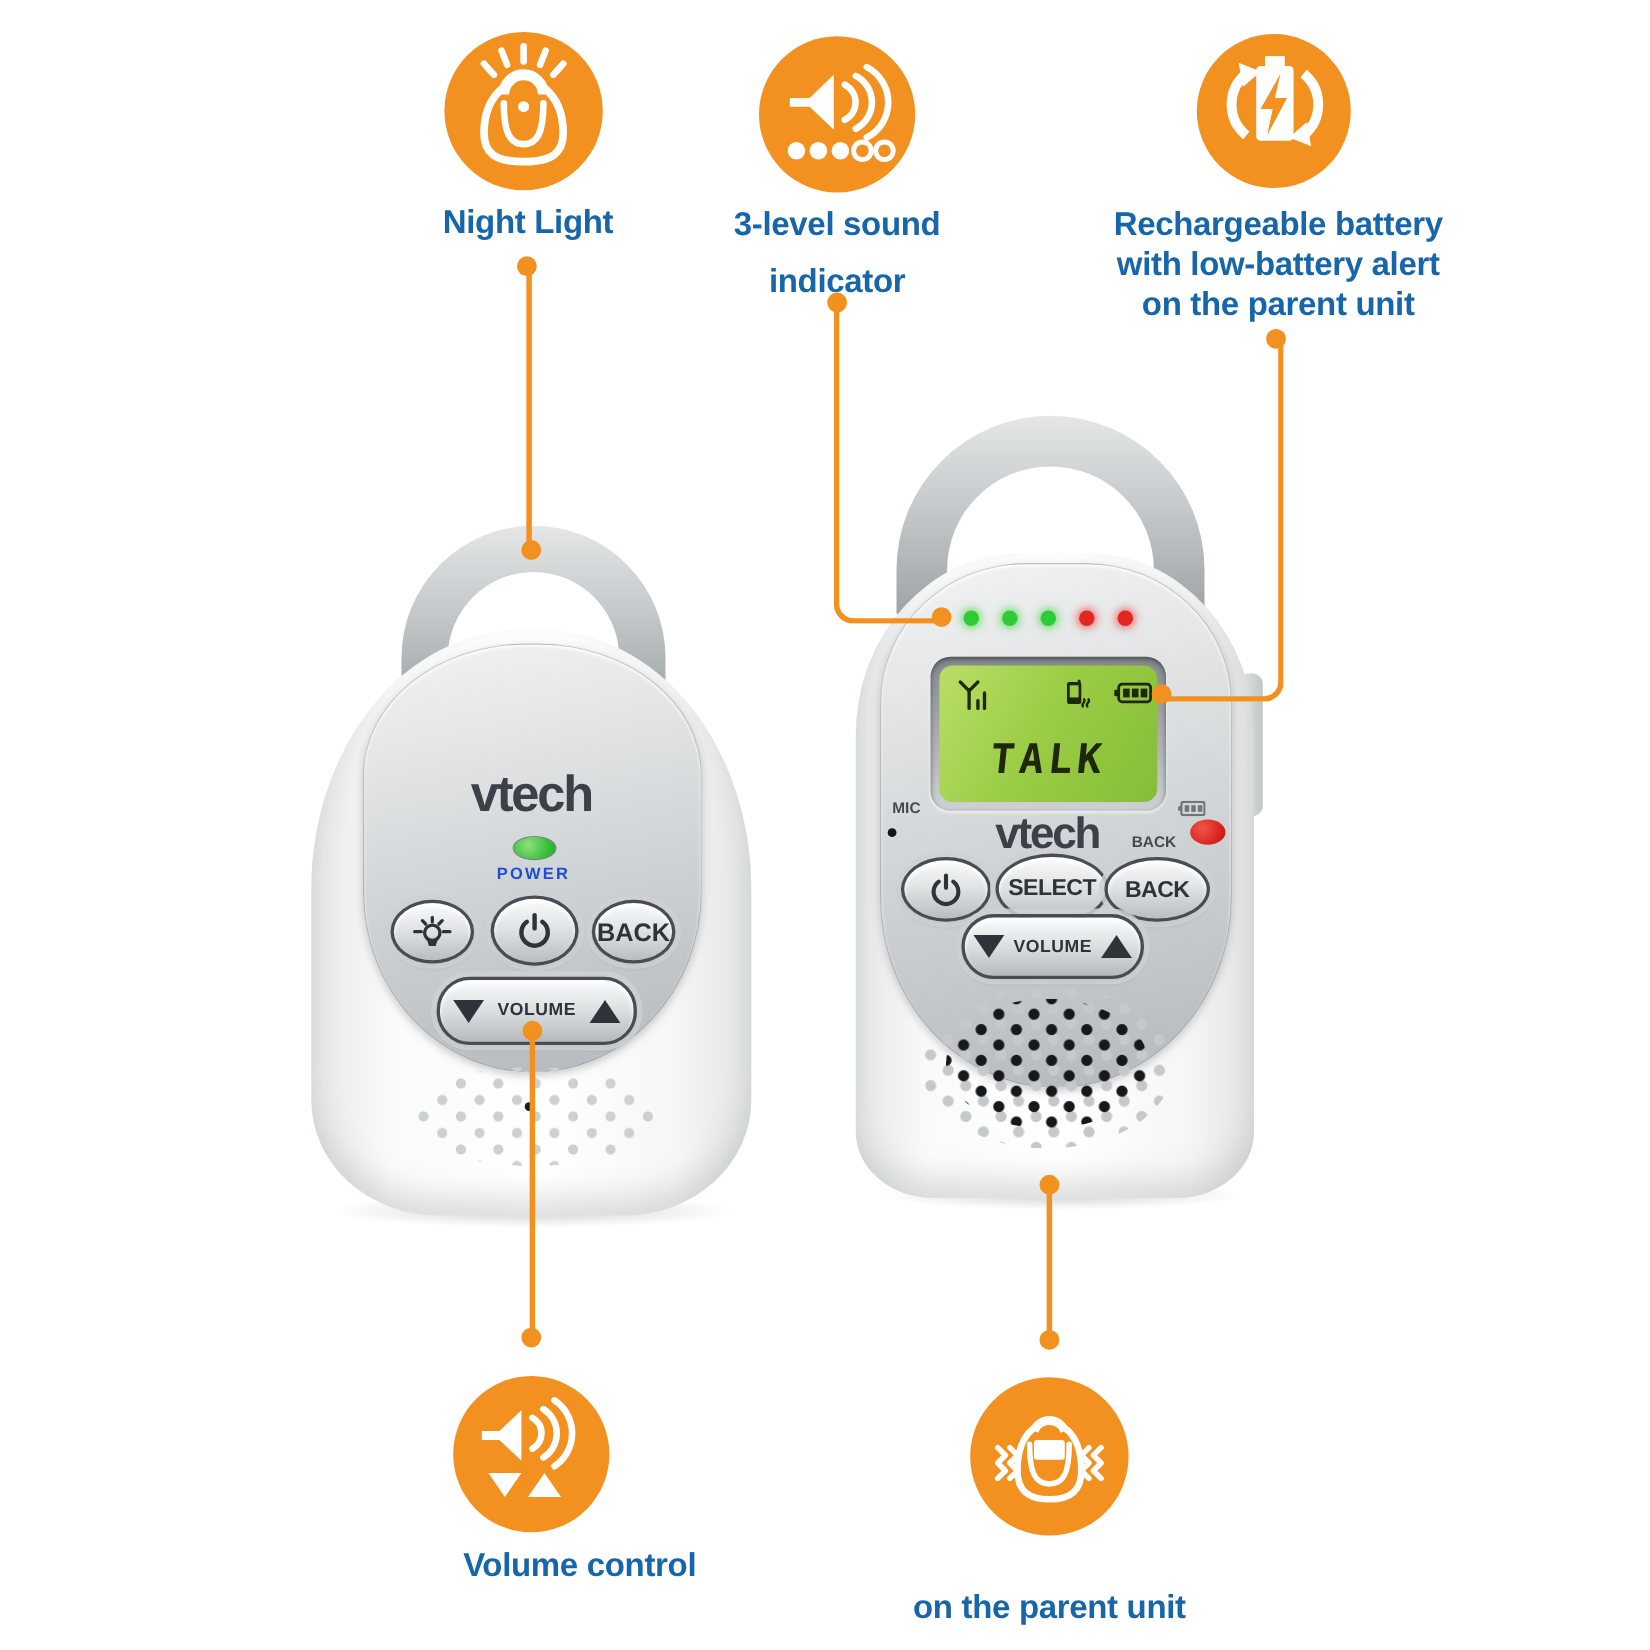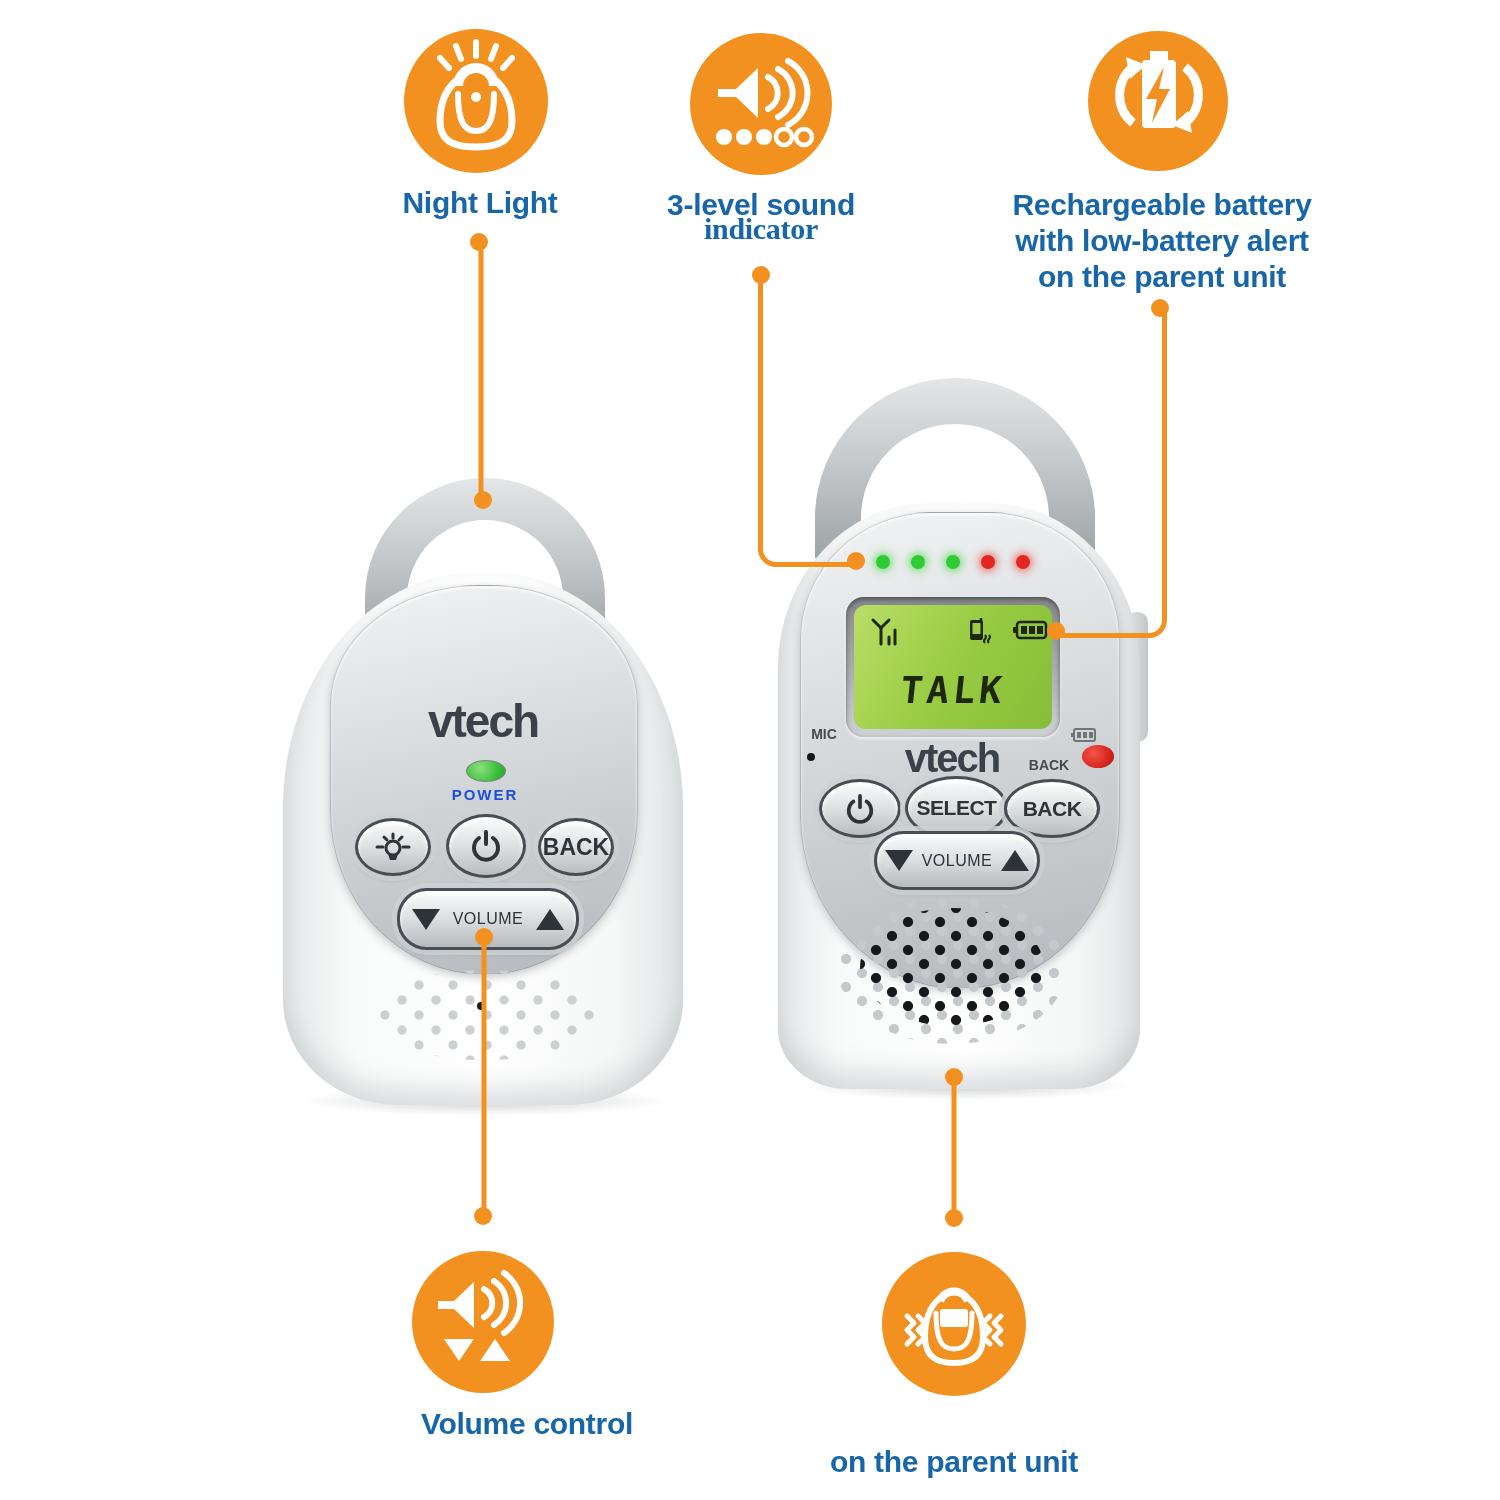--- a/index.html
+++ b/index.html
@@ -41,21 +41,21 @@
   .brand{position:absolute;z-index:5;transform:translateX(-50%);font-weight:bold;
      color:#3a4148;letter-spacing:-2px;}
   .tiny-label{position:absolute;z-index:5;transform:translateX(-50%);font-weight:bold;color:#45494e;}
 
   .pill{position:absolute;z-index:5;border-radius:50%;display:flex;align-items:center;justify-content:center;
      background:linear-gradient(180deg,#fafbfb 0%,#dfe2e3 48%,#b9bdc0 100%);
      border:3px solid #474d53;color:#2d3338;font-weight:bold;
      box-shadow:0 0 0 5px rgba(205,209,211,.85),0 3px 5px rgba(90,95,100,.45),inset 0 3px 4px rgba(255,255,255,.95);}
   .rocker{position:absolute;z-index:5;border-radius:30px;display:flex;align-items:center;
      justify-content:space-evenly;background:linear-gradient(180deg,#fafbfb 0%,#dde0e2 48%,#b6babd 100%);
-     border:3px solid #474d53;color:#2d3338;font-weight:normal;
+     border:3px solid #474d53;color:#2d3338;font-weight:bold;
      box-shadow:0 0 0 5px rgba(205,209,211,.85),0 3px 5px rgba(90,95,100,.45),inset 0 3px 4px rgba(255,255,255,.95);}
   .tri-down{width:0;height:0;border-left:14px solid transparent;border-right:14px solid transparent;
      border-top:21px solid #2d3338;}
   .tri-up{width:0;height:0;border-left:14px solid transparent;border-right:14px solid transparent;
      border-bottom:21px solid #2d3338;}
   .rocker .vol-text{font-size:16px;letter-spacing:.5px;}
 
   .grille{position:absolute;border-radius:50%;}
   .grille.light{background-image:radial-gradient(circle,#ccd0d1 4.2px,rgba(0,0,0,0) 5px),
       radial-gradient(circle,#ccd0d1 4.2px,rgba(0,0,0,0) 5px);
@@ -123,21 +123,21 @@
         <path d="M98 28 a36 36 0 0 1 0 64"></path>
       </g>
       <circle cx="34" cy="104" r="8" fill="#fff"></circle>
       <circle cx="54" cy="104" r="8" fill="#fff"></circle>
       <circle cx="74" cy="104" r="8" fill="#fff"></circle>
       <circle cx="94" cy="104" r="8" fill="none" stroke="#fff" stroke-width="4.5"></circle>
       <circle cx="114" cy="104" r="8" fill="none" stroke="#fff" stroke-width="4.5"></circle>
     </svg>
   </div>
   <div class="callout-label" style="left:761px;top:187px;">3-level sound</div>
-  <div class="callout-label" style="left:761px;top:211px;font-family:Liberation Serif, serif;">indicator</div>
+  <div class="callout-label" style="left:761px;top:238px;">indicator</div>
   <div class="dot" style="left:761px;top:275px;"></div>
   <div class="elbow" id="sound-line"></div>
   <div class="dot" style="left:856px;top:561px;"></div>
 
   <div class="callout-circle" style="left:1088px;top:31px;width:140px;height:140px;">
     <svg width="140" height="140" viewBox="0 0 140 140">
       <rect x="62" y="20" width="18" height="9" fill="#fff"></rect>
       <rect x="54" y="29" width="34" height="68" rx="4" fill="#fff"></rect>
       <polygon points="76,36 58,68 69,68 64,92 82,58 71,58" fill="#F29120"></polygon>
       <path d="M45 92 A36 36 0 0 1 45 36" fill="none" stroke="#fff" stroke-width="9"></path>

